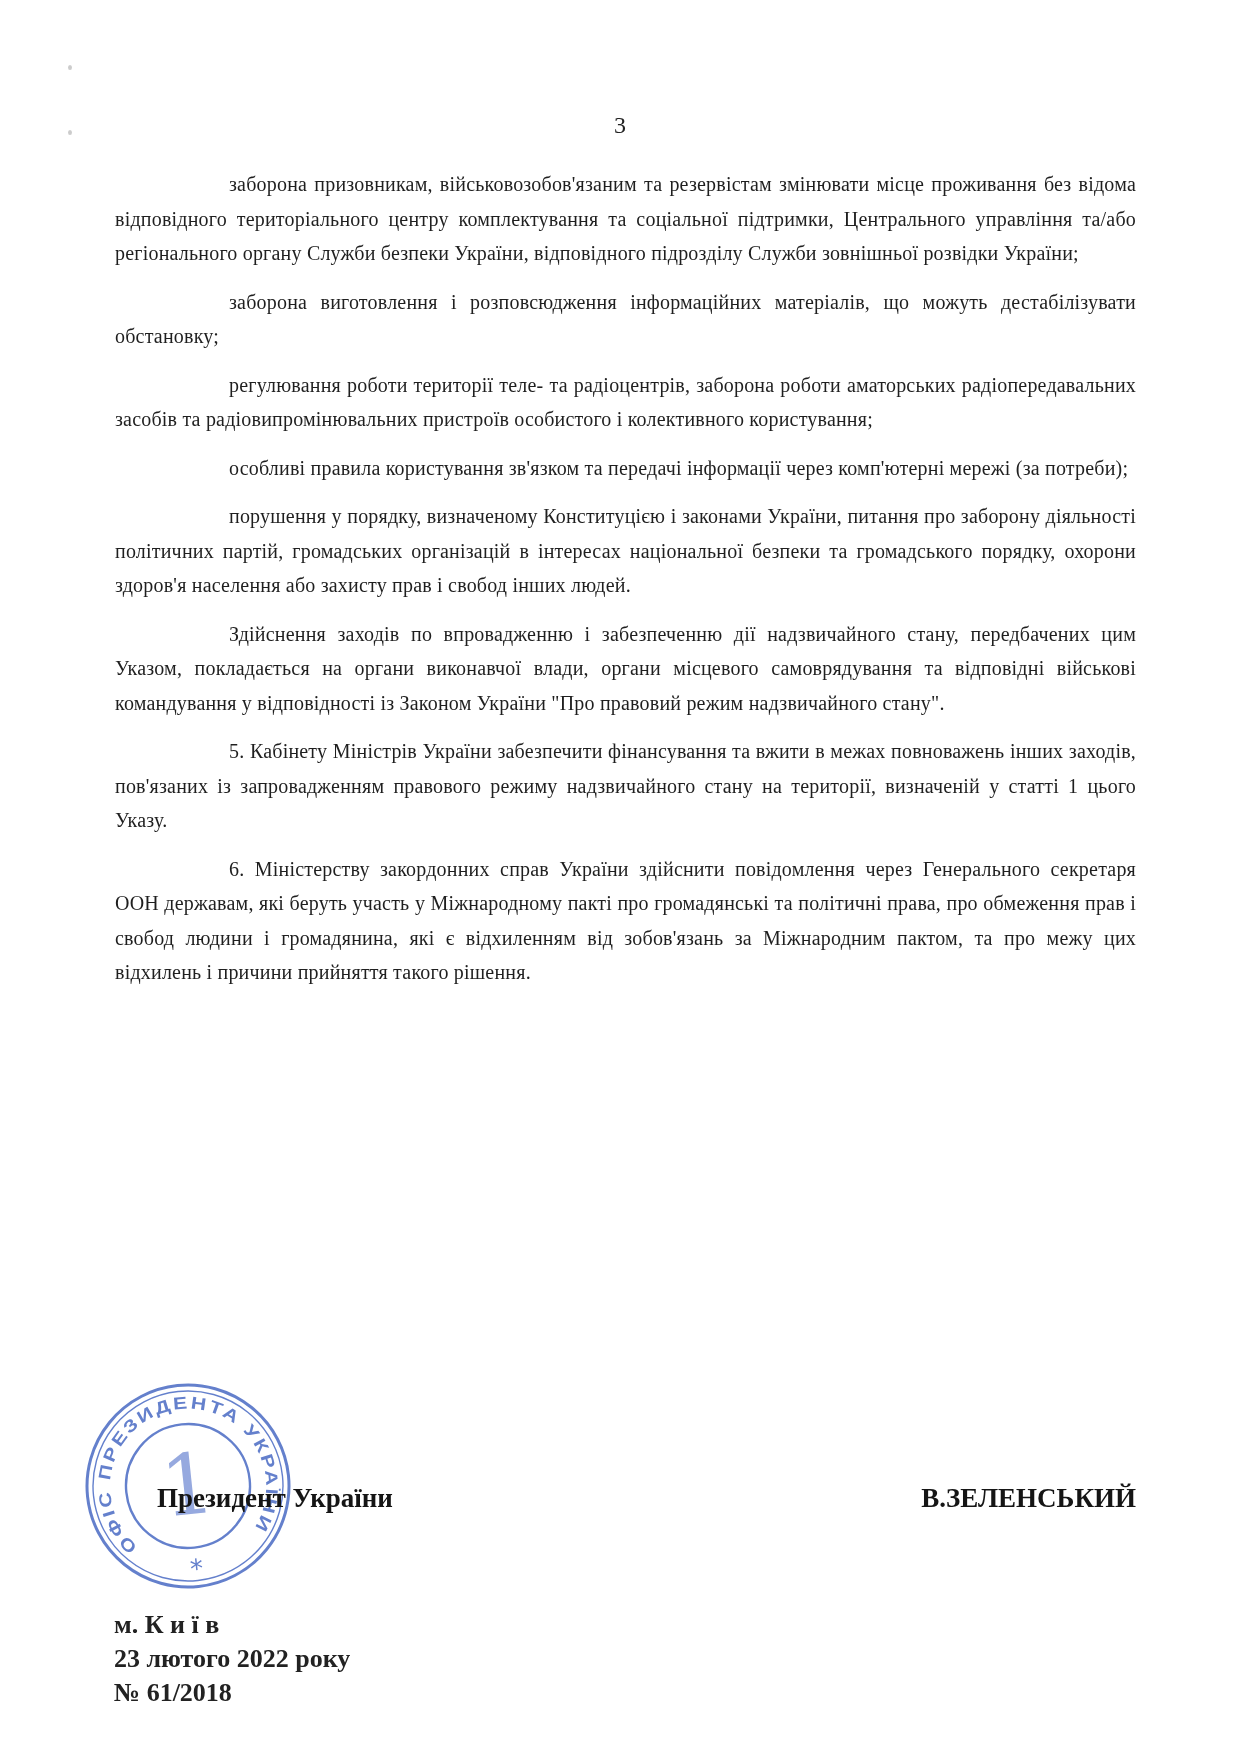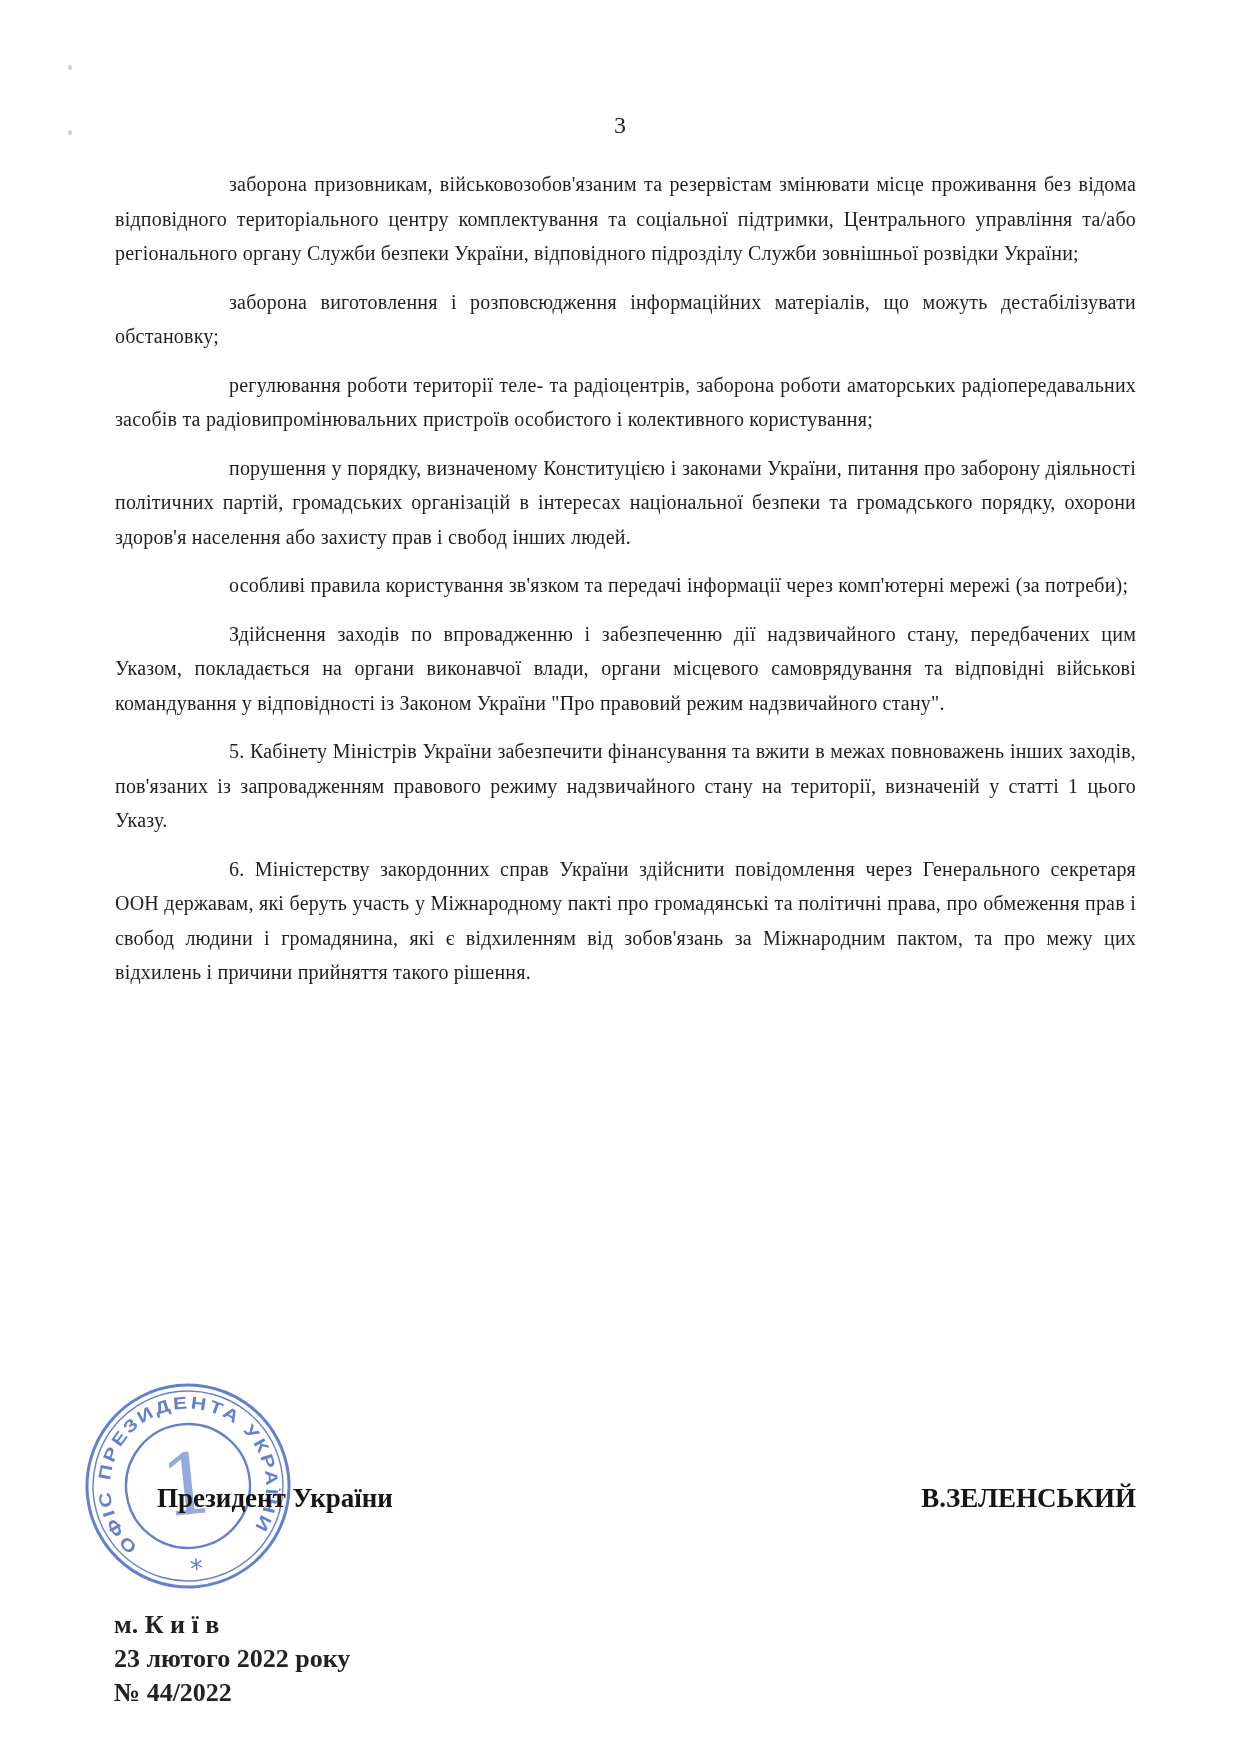--- a/index.html
+++ b/index.html
@@ -48,22 +48,22 @@
 
   <div class="speck" style="left:68px;top:65px;width:4px;height:5px;"></div>
   <div class="speck" style="left:68px;top:130px;width:4px;height:5px;"></div>
 
   <div class="page-number">3</div>
 
   <div class="body-text">
     <p>заборона призовникам, військовозобов'язаним та резервістам змінювати місце проживання без відома відповідного територіального центру комплектування та соціальної підтримки, Центрального управління та/або регіонального органу Служби безпеки України, відповідного підрозділу Служби зовнішньої розвідки України;</p>
     <p>заборона виготовлення і розповсюдження інформаційних матеріалів, що можуть дестабілізувати обстановку;</p>
     <p>регулювання роботи території теле- та радіоцентрів, заборона роботи аматорських радіопередавальних засобів та радіовипромінювальних пристроїв особистого і колективного користування;</p>
+    <p>особливі правила користування зв'язком та передачі інформації через комп'ютерні мережі (за потреби);</p>
     <p>порушення у порядку, визначеному Конституцією і законами України, питання про заборону діяльності політичних партій, громадських організацій в інтересах національної безпеки та громадського порядку, охорони здоров'я населення або захисту прав і свобод інших людей.</p>
-    <p>особливі правила користування зв'язком та передачі інформації через комп'ютерні мережі (за потреби);</p>
     <p class="sp">Здійснення заходів по впровадженню і забезпеченню дії надзвичайного стану, передбачених цим Указом, покладається на органи виконавчої влади, органи місцевого самоврядування та відповідні військові командування у відповідності із Законом України "Про правовий режим надзвичайного стану".</p>
     <p class="sp">5. Кабінету Міністрів України забезпечити фінансування та вжити в межах повноважень інших заходів, пов'язаних із запровадженням правового режиму надзвичайного стану на території, визначеній у статті 1 цього Указу.</p>
     <p class="sp">6. Міністерству закордонних справ України здійснити повідомлення через Генерального секретаря ООН державам, які беруть участь у Міжнародному пакті про громадянські та політичні права, про обмеження прав і свобод людини і громадянина, які є відхиленням від зобов'язань за Міжнародним пактом, та про межу цих відхилень і причини прийняття такого рішення.</p>
   </div>
 
   <svg class="stamp" viewBox="0 0 212 212">
     <g transform="rotate(-6 106 106)" stroke="#4f6fc6" fill="none">
       <circle cx="106" cy="106" r="101" stroke-width="3"></circle>
       <circle cx="106" cy="106" r="95" stroke-width="1.4"></circle>
       <circle cx="106" cy="106" r="62" stroke-width="2.4"></circle>
@@ -77,16 +77,16 @@
   </svg>
 
   <div class="sig-row">
     <span class="sig-title">Президент України</span>
     <span class="sig-name">В.ЗЕЛЕНСЬКИЙ</span>
   </div>
 
   <div class="footer">
     <div>м. К и ї в</div>
     <div>23 лютого 2022 року</div>
-    <div>№ 44/2022</div>
+    <div>№ 61/2018</div>
   </div>
 
 </div>
 
 </body></html>

